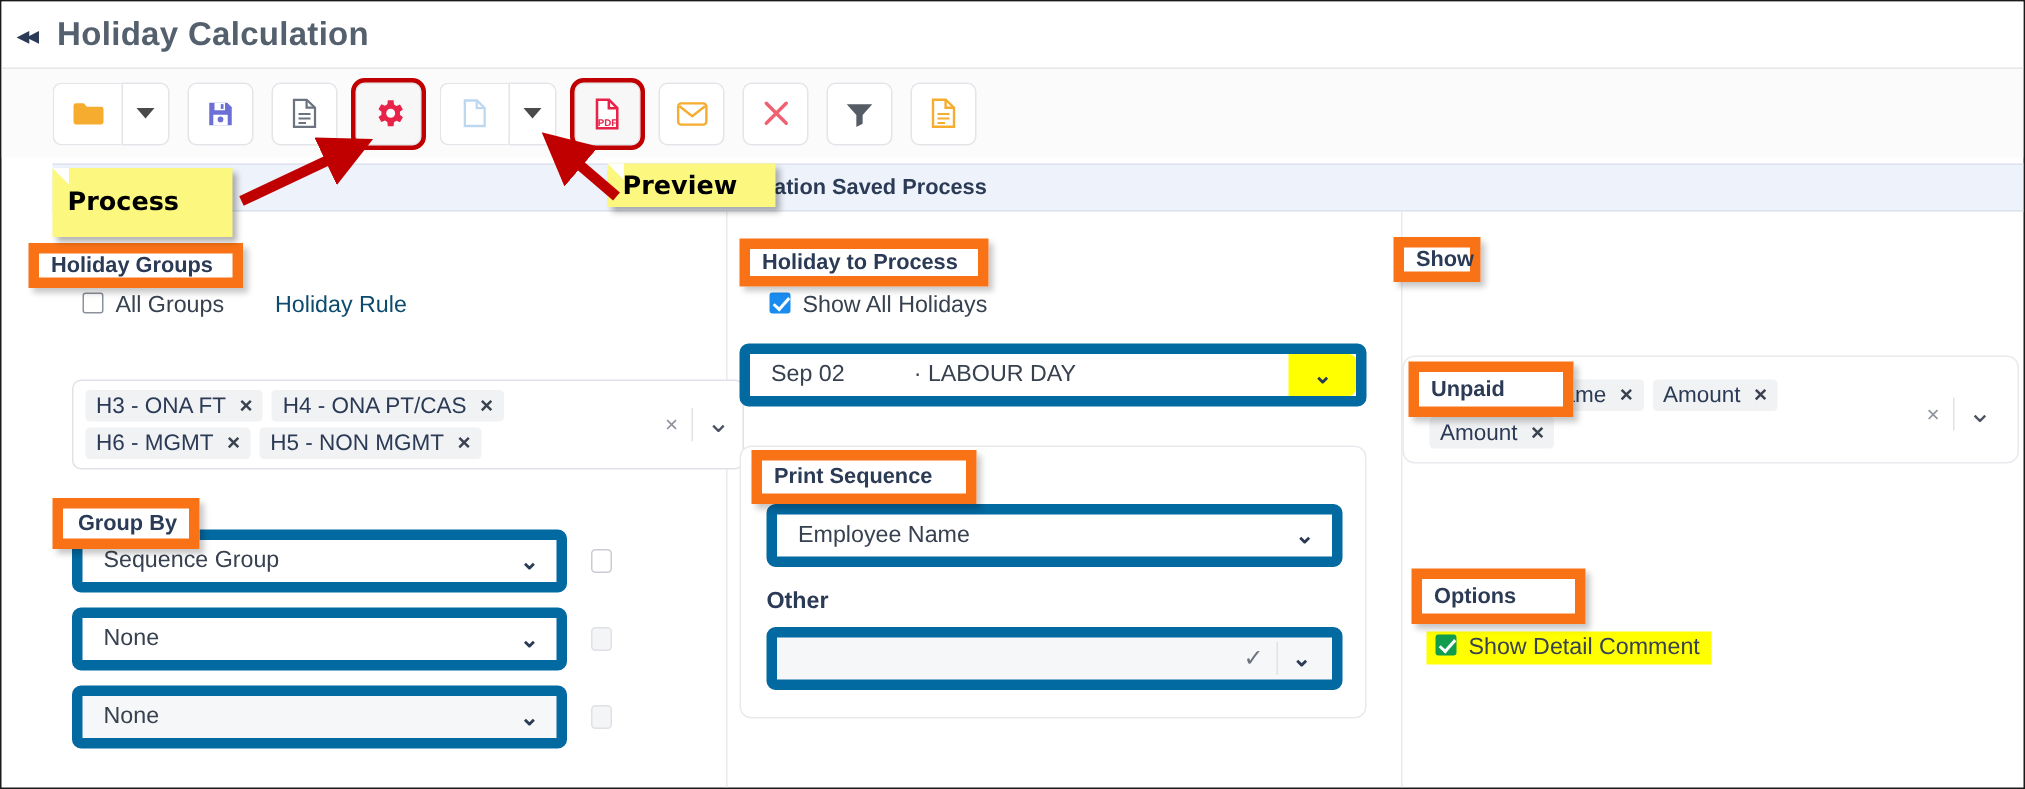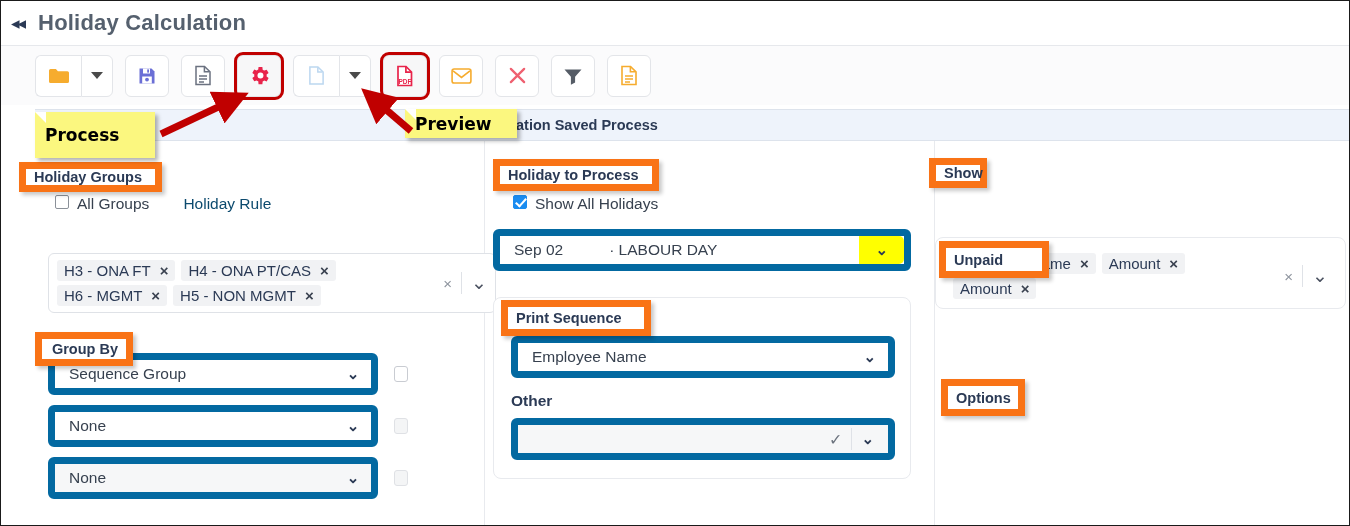--- a/index.html
+++ b/index.html
@@ -406,20 +406,24 @@
           </span>
         </div>
         <div class="chipbox-tools">
           <span>×</span>
           <span class="divider"></span>
           <span class="chev" style="font-size:19px;line-height:8px">⌄</span>
         </div>
       </div>
     </div>
 
+    <div class="cb-row yellow-hl" style="position:absolute;left:16px;top:280px;padding:2px 8px 2px 6px;">
+      <span class="cbox checked-green"></span>
+      <span>Show Detail Comment</span>
+    </div>
 
   </div>
 </div>
 
 <div class="redbox" style="left:18px; top:161px; width:143px; height:30px;">
   <span class="sect-label">Holiday Groups</span>
 </div>
 
 <div class="redbox" style="left:34px; top:331px; width:98px; height:34px;justify-content:flex-end;">
   <span class="sect-label">Group By</span>
@@ -434,21 +438,21 @@
 </div>
 
 <div class="redbox" style="left:928px; top:157px; width:58px; height:30px;">
   <span class="sect-label">Show</span>
 </div>
 
 <div class="redbox" style="left:938px; top:240px; width:110px; height:37px;">
   <span class="sect-label">Unpaid</span>
 </div>
 
-<div class="redbox" style="left:940px; top:378px; width:84px; height:37px;">
+<div class="redbox" style="left:940px; top:378px; width:116px; height:37px;">
   <span class="sect-label">Options</span>
 </div>
 
 <div class="sticky" style="left:34px; top:111px; width:120px; height:46px;">
   <span>Process</span>
 </div>
 
 <div class="sticky" style="left:404px; top:108px; width:112px; height:29px;">
   <span>Preview</span>
 </div>

